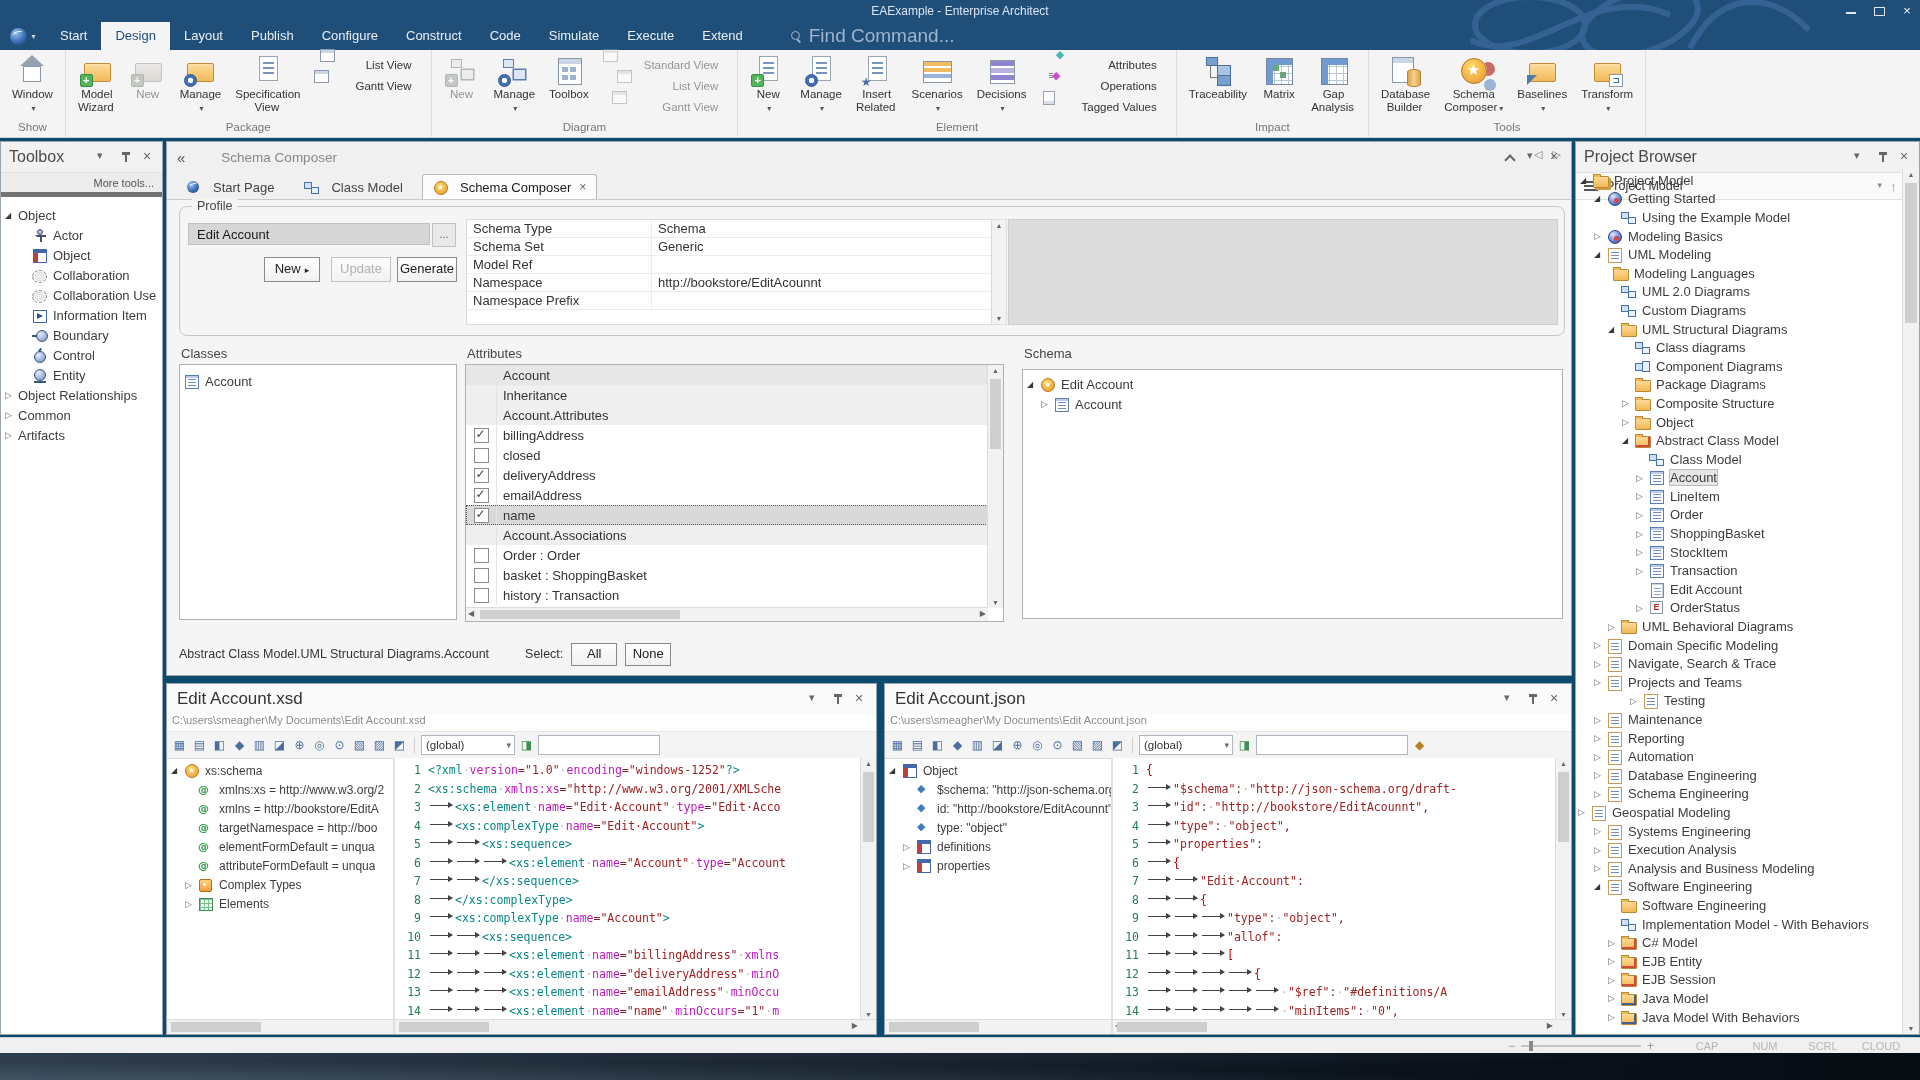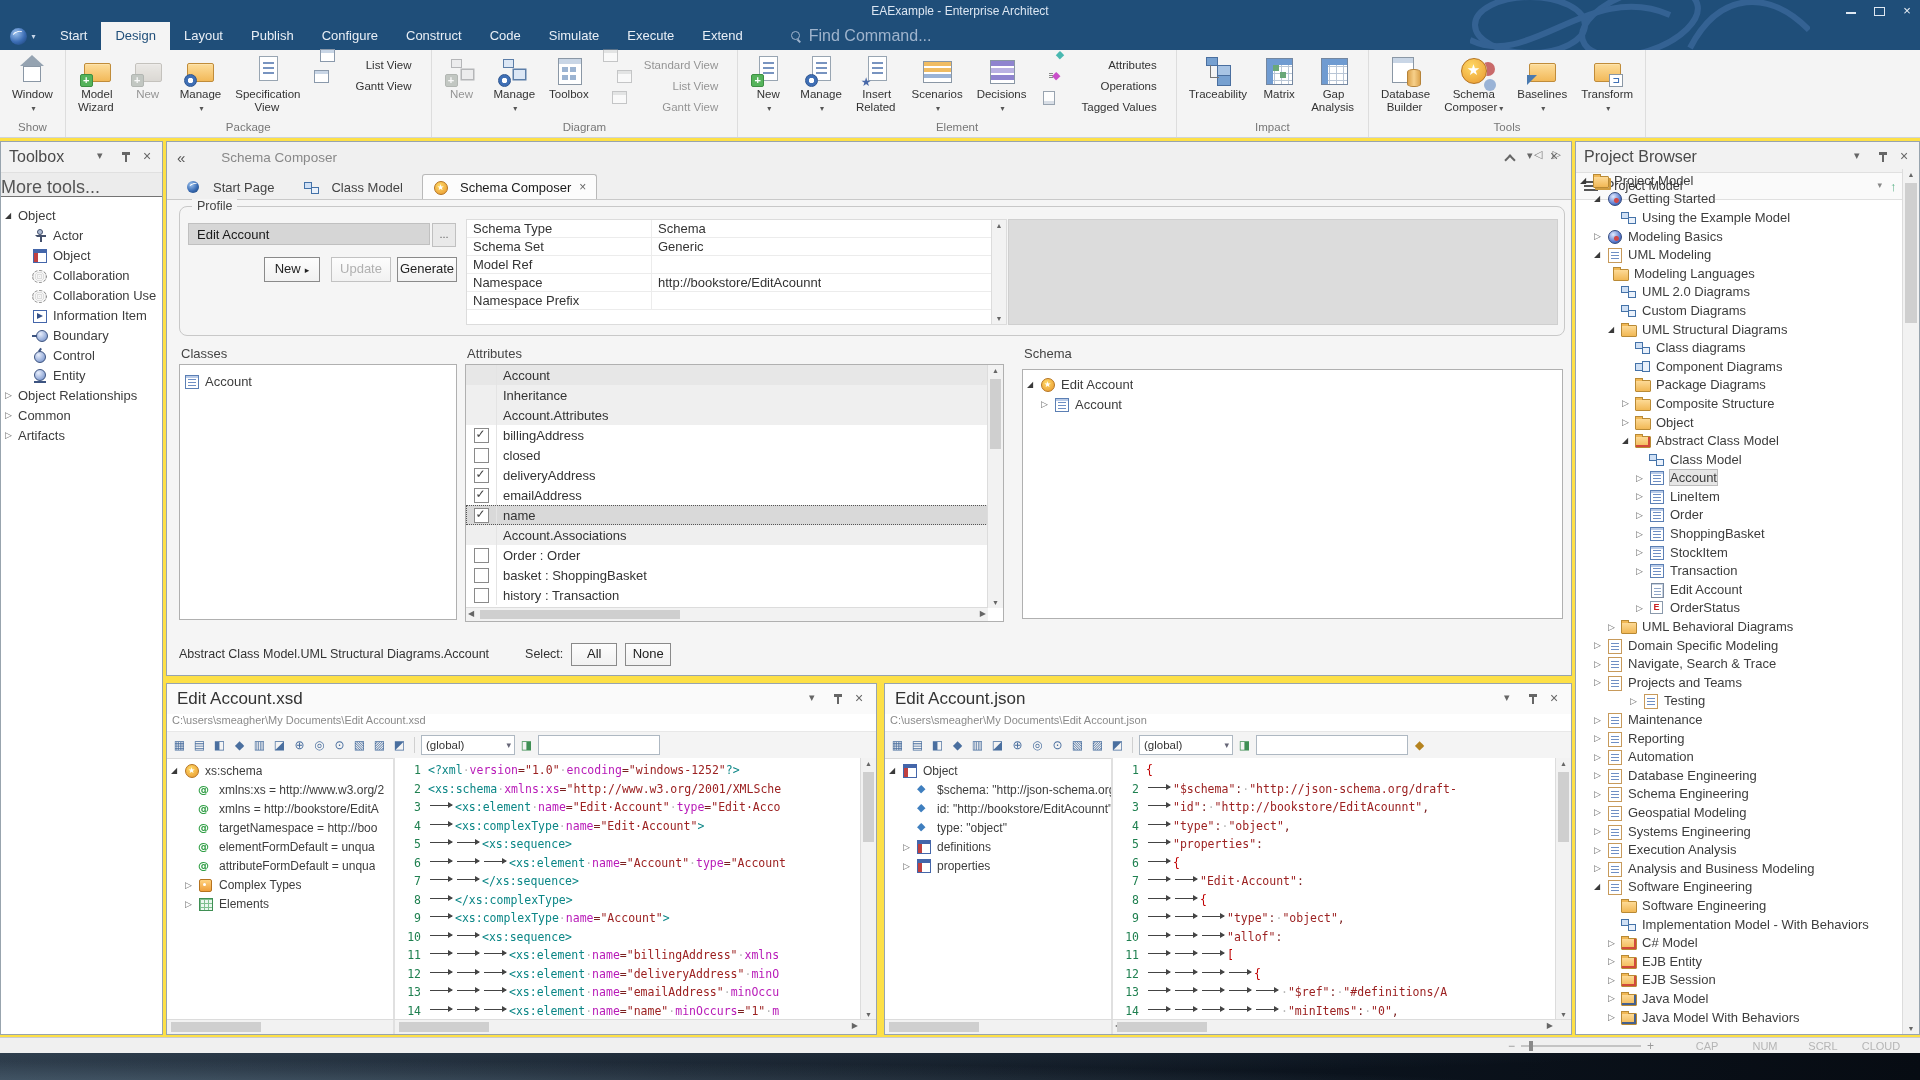--- a/index.html
+++ b/index.html
@@ -1,38 +1,38 @@
 <!DOCTYPE html>
 <html><head>
 <meta charset="utf-8">
 <style>
   html,body{margin:0;padding:0;}
   body{font-family:"Liberation Sans",sans-serif;background:#b9c2cb;-webkit-font-smoothing:antialiased;}
-  .app{position:relative;width:1920px;height:1080px;overflow:hidden;background:#fde047;}
+  .app{position:relative;width:1920px;height:1080px;overflow:hidden;background:#0c4a6e;}
 
   
   .bluehead{position:absolute;left:0;top:0;width:1920px;height:50px;background:#1f4e79;}
   .titlebar{position:absolute;left:0;top:0;right:0;height:22px;}
   .wtitle{position:absolute;left:0;right:0;top:4px;text-align:center;font-size:12px;color:#dce6f2;}
   .winbtns{position:absolute;right:6px;top:3px;display:flex;gap:14px;align-items:center;height:16px;}
   .wb{width:14px;height:12px;position:relative;cursor:default;}
   .wb-min::before{content:"";position:absolute;left:2px;bottom:3px;width:10px;height:2px;background:#dfe8f2;}
   .wb-max::before{content:"";position:absolute;left:2px;top:2px;width:9px;height:7px;border:1.5px solid #dfe8f2;}
   .wb-close{color:#eef3f9;font-size:13px;line-height:12px;text-align:center;}
   .swirl{position:absolute;right:110px;top:0;opacity:.5;}
 
   .menurow{position:absolute;left:0;top:22px;right:0;height:28px;display:flex;align-items:stretch;}
   .applogo{width:46px;display:flex;align-items:center;justify-content:center;gap:4px;}
   .eaball{width:17px;height:17px;border-radius:50%;background:radial-gradient(circle at 35% 30%,#9cc2ee,#3a6cb4 55%,#173d6d);position:relative;}
   .eaball::after{content:"";position:absolute;left:2px;top:3px;width:11px;height:8px;border:1.5px solid rgba(255,255,255,.9);border-color:rgba(255,255,255,.9) transparent transparent transparent;border-radius:50%;transform:rotate(-18deg);}
   .logocaret{color:#c7d6e8;font-size:8px;}
   .mtabs{display:flex;}
   .mtab{padding:0 14px;line-height:28px;font-size:13px;color:#e9eff6;cursor:default;}
   .mtab.active{background:#f4f4f4;color:#1f4e79;}
-  .findcmd{display:flex;align-items:center;gap:8px;margin-left:34px;color:#9fb4cd;font-size:16px;}
+  .findcmd{display:flex;align-items:center;gap:8px;margin-left:34px;color:#9fb4cd;font-size:19px;}
   .ic-mag{width:10px;height:10px;position:relative;}
   .ic-mag::before{content:"";position:absolute;left:0;top:0;width:7px;height:7px;border:1.5px solid #9fb4cd;border-radius:50%;}
   .ic-mag::after{content:"";position:absolute;right:0;bottom:0;width:4px;height:1.5px;background:#9fb4cd;transform:rotate(45deg);}
 
   
   .ribbon{position:absolute;left:0;top:50px;width:1920px;height:87px;background:#f4f4f4;border-bottom:1px solid #cfd4d9;display:flex;}
   .rgroup{display:flex;flex-direction:column;border-right:1px solid #ddd;}
   .rcols{display:flex;flex:1;padding:2px 6px 0 6px;gap:2px;}
   .rcol{display:flex;}
   .col-big{flex-direction:row;}
@@ -128,21 +128,21 @@
   .ti-info::after{content:"";position:absolute;left:5px;top:4px;border-left:6px solid #33518a;border-top:3px solid transparent;border-bottom:3px solid transparent;}
   .ti-boundary::before{content:"";position:absolute;right:0;top:1px;width:10px;height:10px;background:radial-gradient(circle at 35% 30%,#e8eefc,#8fa7d6 70%,#5a75ad);border:1px solid #3d5481;border-radius:50%;}
   .ti-boundary::after{content:"";position:absolute;left:0;top:6px;width:5px;height:2px;background:#3d5481;box-shadow:1px -4px 0 -0px #3d548100;}
   .ti-control::before{content:"";position:absolute;left:2px;top:2px;width:10px;height:10px;background:radial-gradient(circle at 35% 30%,#e8eefc,#8fa7d6 70%,#5a75ad);border:1px solid #3d5481;border-radius:50%;}
   .ti-control::after{content:"";position:absolute;left:7px;top:-1px;width:2px;height:4px;background:#3d5481;transform:rotate(35deg);}
   .ti-entity::before{content:"";position:absolute;left:2px;top:0;width:10px;height:10px;background:radial-gradient(circle at 35% 30%,#e8eefc,#8fa7d6 70%,#5a75ad);border:1px solid #3d5481;border-radius:50%;}
   .ti-entity::after{content:"";position:absolute;left:2px;bottom:-1px;width:12px;height:2px;background:#3d5481;}
 
   
   .toolbox{left:0;top:141px;width:163px;height:894px;}
-  .tb-more{height:24px;background:#ececec;border-bottom:1px solid #737373;font-size:18px;color:#555;text-align:left;padding:4px 8px 0 0;box-sizing:border-box;}
+  .tb-more{height:24px;background:#ececec;border-bottom:5px solid #737373;font-size:11px;color:#555;text-align:right;padding:4px 8px 0 0;box-sizing:border-box;}
   .tb-items{padding-top:8px;}
   .toolbox .trow{height:20px;}
 
   
   .composer{left:166px;top:141px;width:1406px;height:535px;background:#f5f5f5;}
   .cp-head{height:30px;display:flex;align-items:center;padding:0 10px;gap:10px;background:#f0f0f0;}
   .cp-back{color:#555;font-size:15px;}
   .cp-title{font-size:13.5px;color:#888;margin-left:26px;}
   .cp-tabs{height:27px;display:flex;align-items:flex-end;background:#f0f0f0;border-bottom:1px solid #c9c9c9;padding-left:8px;position:relative;}
   .ctab{display:flex;align-items:center;gap:6px;padding:0 10px;height:24px;font-size:13px;color:#444;border:1px solid transparent;border-bottom:none;cursor:default;}
@@ -1275,21 +1275,21 @@
         <div class="trow" style="padding-left: 18px;">
           <span class="exp exp-closed"></span>
           <span class="ti tico-doc"></span>
           <span class="tlab">Database Engineering</span>
         </div>
         <div class="trow" style="padding-left: 18px;">
           <span class="exp exp-closed"></span>
           <span class="ti tico-doc"></span>
           <span class="tlab">Schema Engineering</span>
         </div>
-        <div class="trow" style="padding-left: 18px;">
+        <div class="trow" style="padding-left: 2px;">
           <span class="exp exp-closed"></span>
           <span class="ti tico-doc"></span>
           <span class="tlab">Geospatial Modeling</span>
         </div>
         <div class="trow" style="padding-left: 18px;">
           <span class="exp exp-closed"></span>
           <span class="ti tico-doc"></span>
           <span class="tlab">Systems Engineering</span>
         </div>
         <div class="trow" style="padding-left: 18px;">

